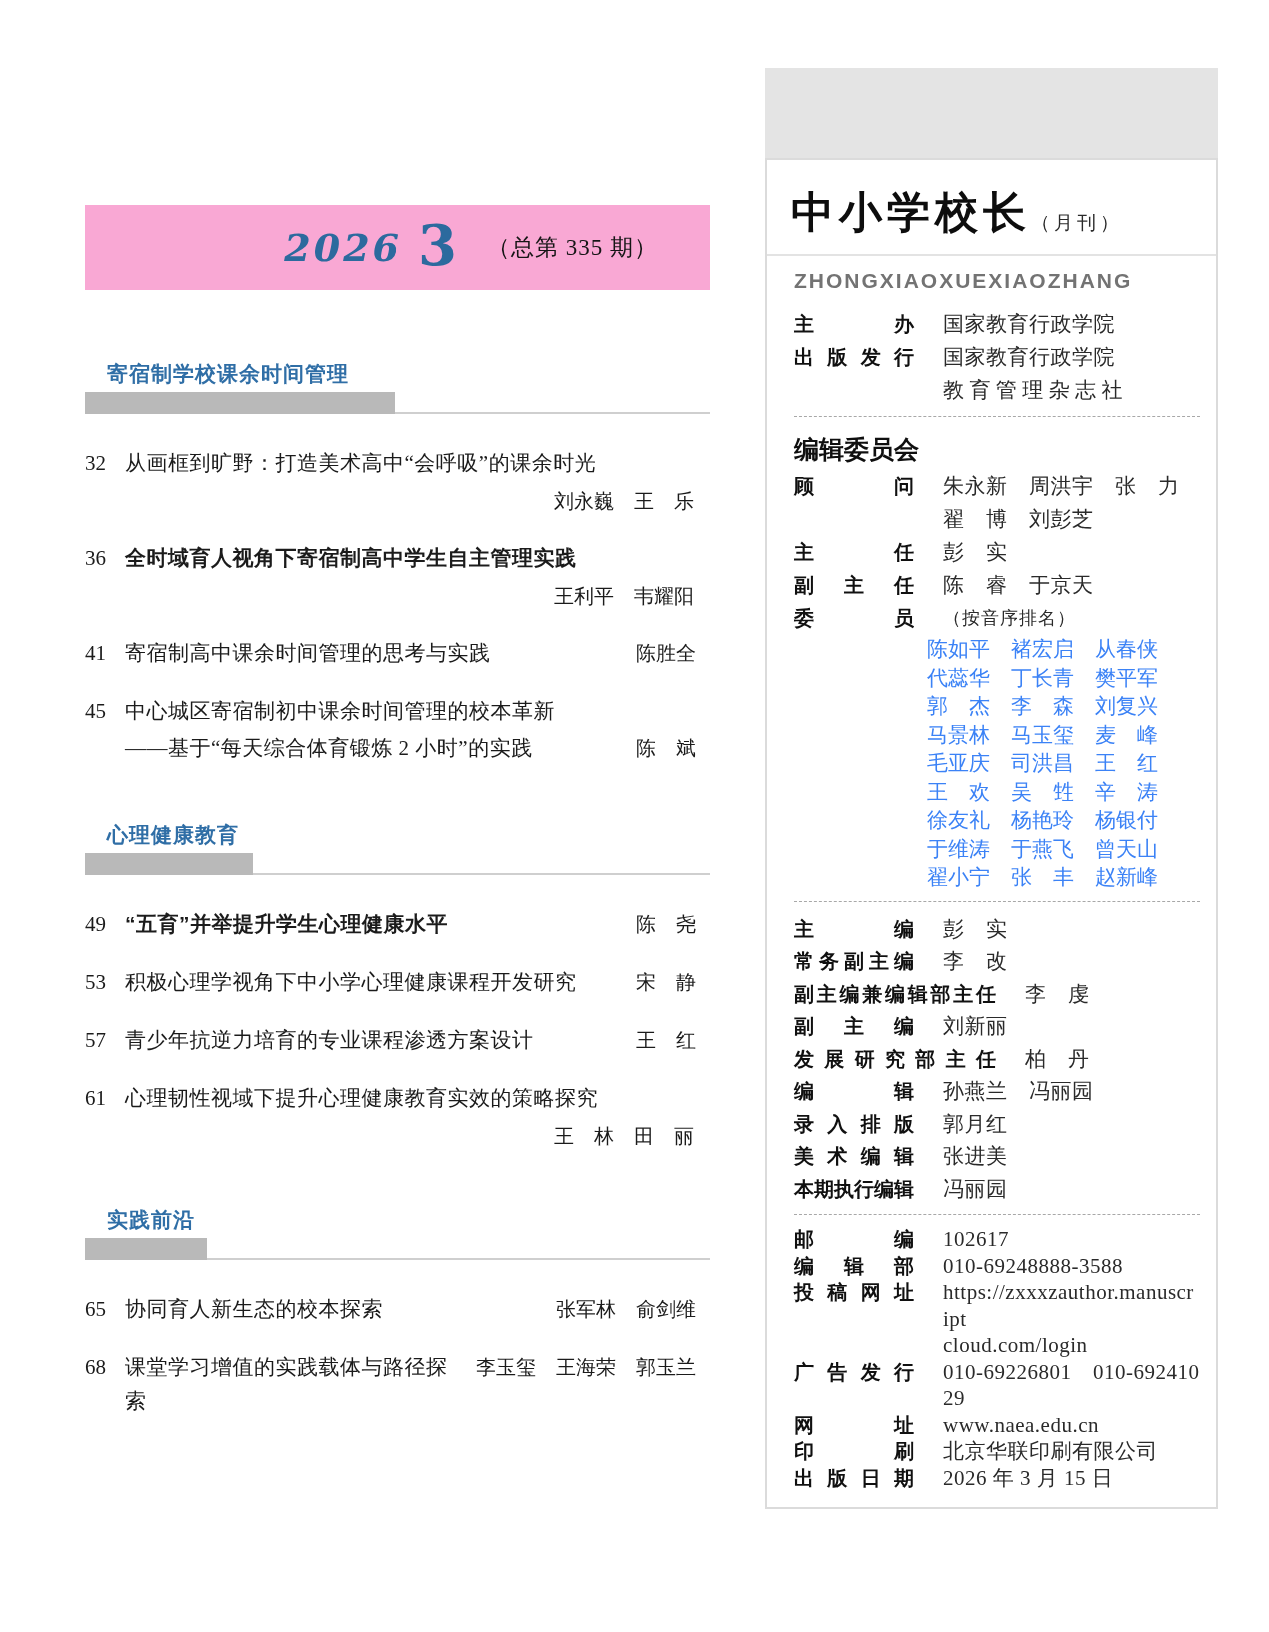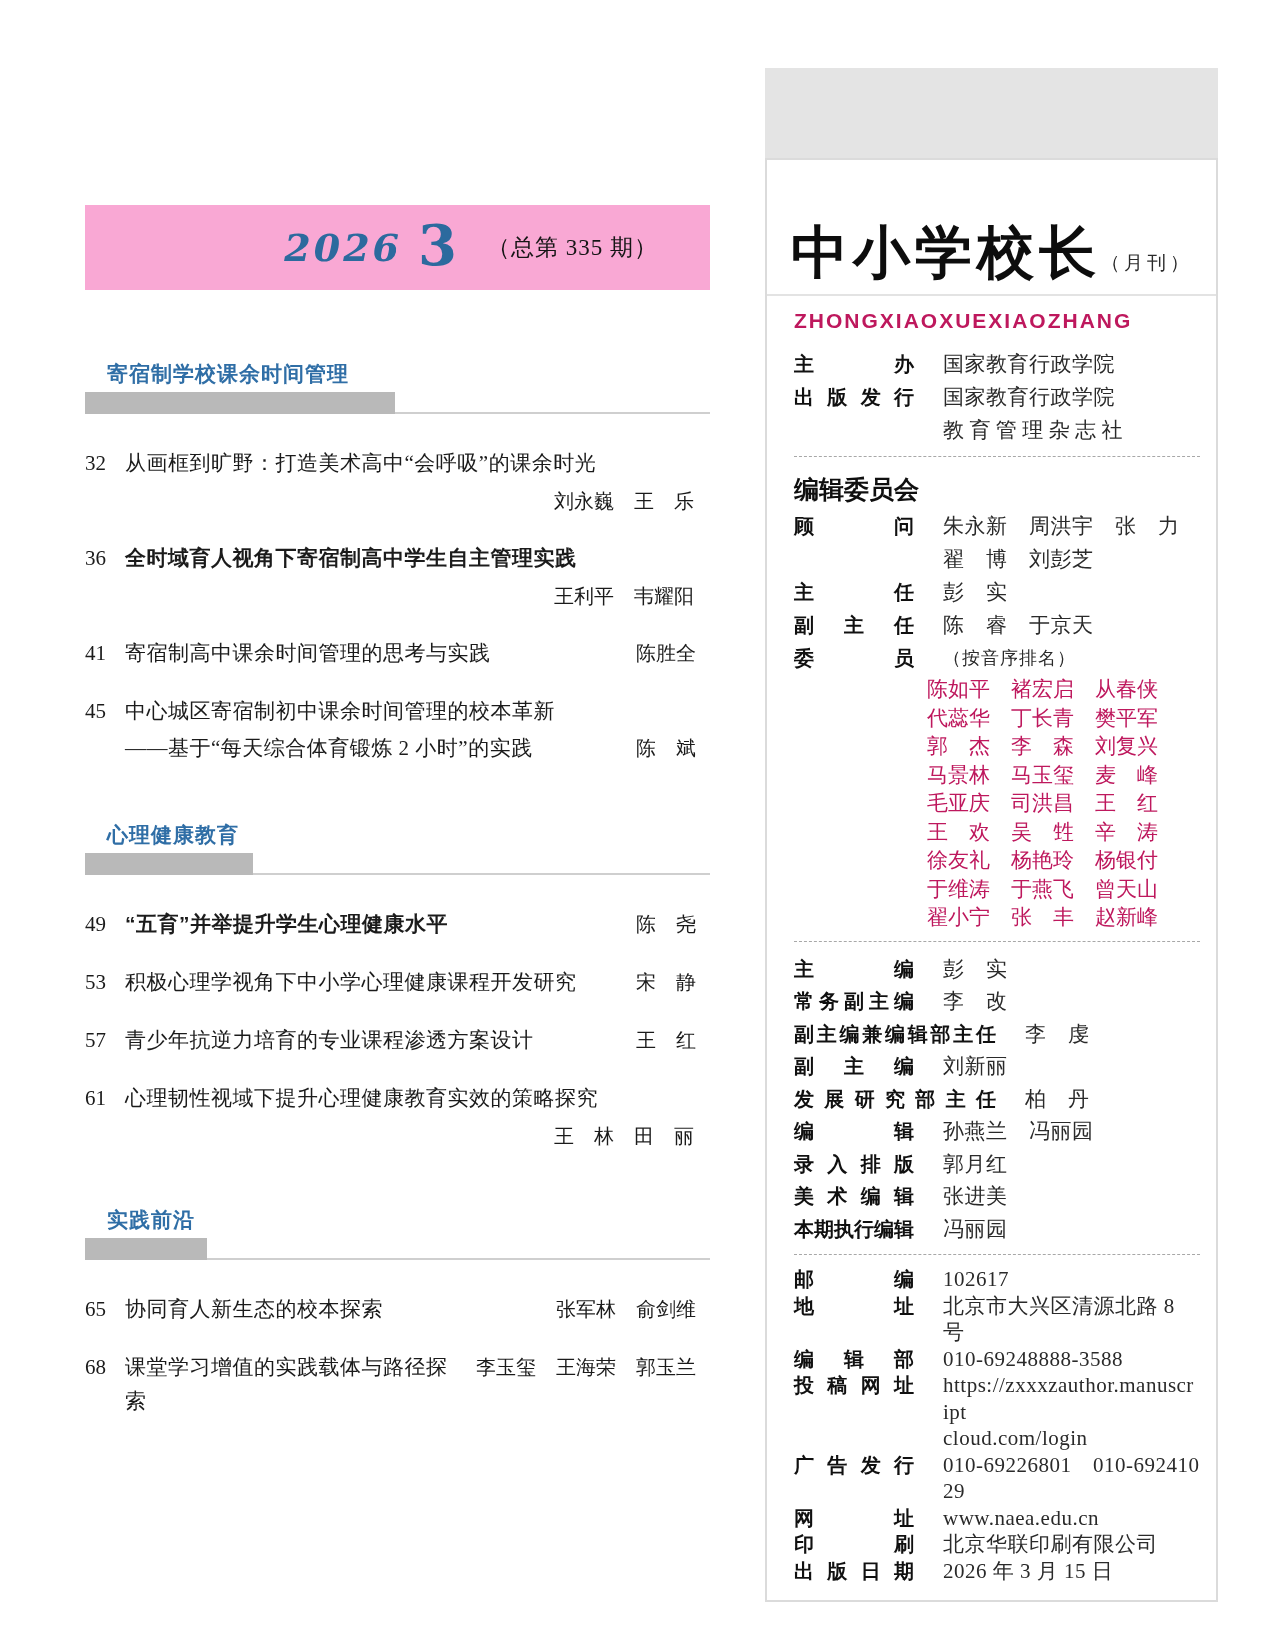--- a/index.html
+++ b/index.html
@@ -47,45 +47,45 @@
   .art-indent{width:40px;flex-shrink:0;}
 
   
   .right-col{position:absolute;left:765px;top:68px;width:453px;}
   .gray-top{height:90px;background:#e4e4e4;}
   .mast-box{border:2px solid #dbdbdb;background:#fff;box-sizing:border-box;}
   .mast-head{
     border-bottom:2px solid #e3e3e3;padding:22px 10px 10px 24px;
     display:flex;align-items:flex-end;
   }
-  .mast-title{font-size:57px;font-weight:bold;letter-spacing:5px;line-height:62px;color:#0d0d0d;margin-top:40px;}
+  .mast-title{font-size:43px;font-weight:bold;letter-spacing:5px;line-height:62px;color:#0d0d0d;}
   .mast-freq{font-size:19px;margin-left:0;letter-spacing:4px;padding-bottom:8px;color:#2a2a2a;white-space:nowrap;}
   .mast-pinyin{
     padding:13px 0 11px 27px;font-family:"Liberation Sans","DejaVu Sans",sans-serif;
-    font-size:21px;font-weight:bold;letter-spacing:2px;color:#be185d;
+    font-size:21px;font-weight:bold;letter-spacing:2px;color:#737373;
   }
   .mast-body{padding:4px 16px 16px 27px;}
   .mrow{display:flex;align-items:flex-start;line-height:33px;font-size:21px;gap:16px;}
   .mlabel{
     width:120px;flex-shrink:0;font-family:"Liberation Sans","DejaVu Sans",sans-serif;
     font-weight:bold;font-size:20px;text-align:justify;text-align-last:justify;
     margin-right:13px;color:#101010;
   }
   .mlabel-wide{width:202px;}
   .mvalue{color:#2a2a2a;letter-spacing:0.5px;}
   .val-spread{width:180px;text-align:justify;text-align-last:justify;}
   .dash-sep{border:none;border-top:1px dashed #a8a8a8;margin:9px 0 11px 0;}
   .committee-heading{
     font-family:"Liberation Sans","DejaVu Sans",sans-serif;font-weight:bold;
     font-size:25px;line-height:42px;color:#0f0f0f;
   }
   .adv-line{line-height:33px;}
   .member-note{font-size:18px;letter-spacing:1px;}
   .member-rows{margin-left:133px;}
-  .mem-row{line-height:28.5px;font-size:21px;color:#be185d;}
+  .mem-row{line-height:28.5px;font-size:21px;color:#3b82f6;}
   .editors .mrow{line-height:32.5px;}
   .contacts .mrow{line-height:26.5px;font-size:20px;}
   .contacts .mvalue{font-size:21px;white-space:pre-wrap;word-break:break-all;line-height:26.5px;}
 </style>
 </head>
 <body>
 
 <div class="left-col">
 
   <div class="issue-band">
@@ -303,24 +303,20 @@
       </div>
 
       <hr class="dash-sep">
 
       <div class="contacts">
         <div class="mrow">
           <span class="mlabel">邮编</span>
           <span class="mvalue">102617</span>
         </div>
         <div class="mrow">
-          <span class="mlabel">地址</span>
-          <span class="mvalue">北京市大兴区清源北路 8 号</span>
-        </div>
-        <div class="mrow">
           <span class="mlabel">编辑部</span>
           <span class="mvalue">010-69248888-3588</span>
         </div>
         <div class="mrow">
           <span class="mlabel">投稿网址</span>
           <span class="mvalue">https://zxxxzauthor.manuscript
 cloud.com/login</span>
         </div>
         <div class="mrow">
           <span class="mlabel">广告发行</span>

